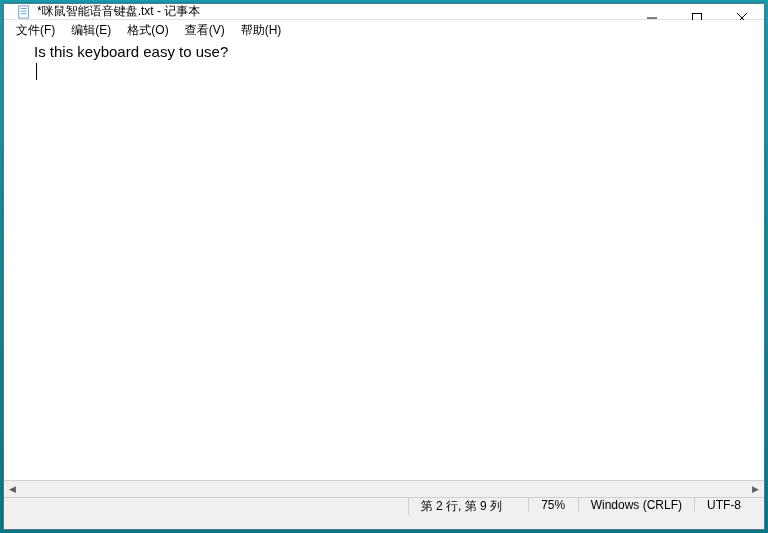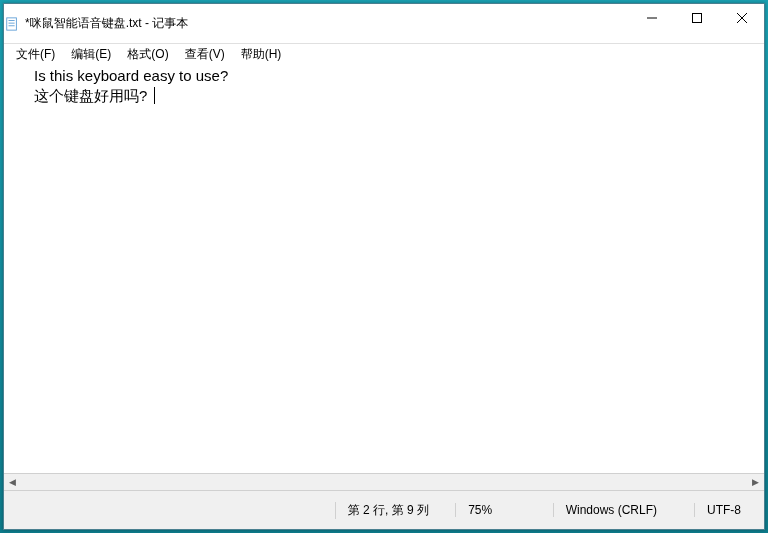--- a/index.html
+++ b/index.html
@@ -19,25 +19,25 @@
     .window {
       width: 100%;
       height: 100%;
       background: #ffffff;
       border: 1px solid #4a8090;
       display: flex;
       flex-direction: column;
       box-shadow: 0 0 3px rgba(0,0,0,0.3);
     }
     .titlebar {
-      height: 40px;
-      background: #ffffff;
-      display: flex;
-      align-items: center;
-      padding-left: 0;
+      height: 16px;
+      background: #ffffff;
+      display: flex;
+      align-items: center;
+      padding-left: 12px;
       border-bottom: 1px solid #e0e0e0;
     }
     .titlebar-icon {
       width: 16px;
       height: 16px;
       margin-right: 5px;
       display: flex;
       align-items: center;
       justify-content: center;
     }
@@ -122,25 +122,25 @@
       color: #606060;
       font-size: 9px;
       cursor: pointer;
     }
     .scroll-track {
       flex: 1;
       height: 100%;
       background: #f0f0f0;
     }
     .statusbar {
-      height: 39px;
+      height: 32px;
       background: #f0f0f0;
       border-top: 1px solid #d0d0d0;
       display: flex;
-      align-items: center;
+      align-items: flex-start;
       font-size: 12px;
       color: #000;
     }
     .status-spacer {
       flex: 1;
     }
     .status-cell {
       padding: 0 12px;
       display: flex;
       align-items: center;
@@ -148,25 +148,23 @@
     }
     .status-cell.pos {
       min-width: 120px;
     }
     .status-cell.zoom {
       min-width: 50px;
       justify-content: center;
     }
     .status-cell.eol {
       min-width: 110px;
-      margin-left: 48px;
     }
     .status-cell.enc {
       min-width: 70px;
-      margin-left: 25px;
     }
   </style>
 </head>
 <body>
 
 <div class="window">
 
   <div class="titlebar">
     <span class="titlebar-icon">
       <svg viewBox="0 0 16 16">
@@ -200,21 +198,21 @@
   <div class="menubar">
     <span class="menu-item">文件(F)</span>
     <span class="menu-item">编辑(E)</span>
     <span class="menu-item">格式(O)</span>
     <span class="menu-item">查看(V)</span>
     <span class="menu-item">帮助(H)</span>
   </div>
 
   <div class="content">
     <div class="text-line">Is this keyboard easy to use?</div>
-    <div class="text-line"><span>这个键盘好用吗? </span><span class="caret"></span></div>
+    <div class="text-line"><span class="caret"></span></div>
   </div>
 
   <div class="h-scrollbar">
     <div class="scroll-arrow">◀</div>
     <div class="scroll-track"></div>
     <div class="scroll-arrow">▶</div>
   </div>
 
   <div class="statusbar">
     <div class="status-spacer"></div>

